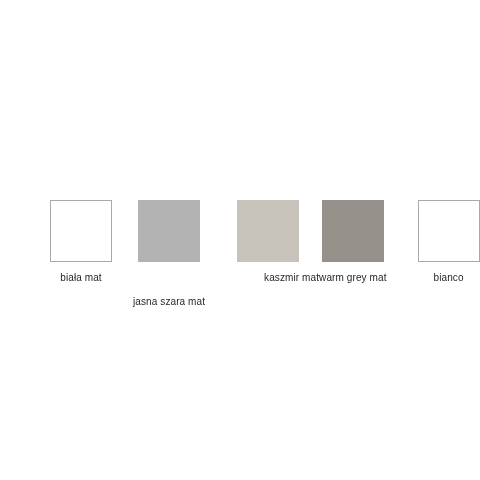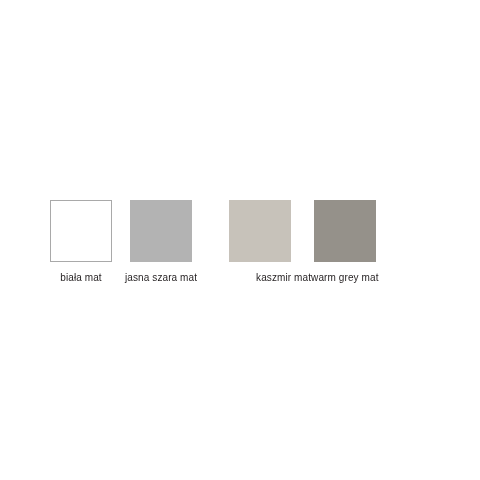--- a/index.html
+++ b/index.html
@@ -65,26 +65,30 @@
 </style>
 </head>
 <body>
 
 <div id="swatch-board" style="background: rgb(255, 255, 255);">
   <div class="palette-row">
       <div class="swatch-cell" style="margin-left: 50px;">
         <div class="swatch-chip bordered" style="background: rgb(255, 255, 255); border-color: rgb(169, 169, 169);"></div>
         <div class="swatch-label" style="color: rgb(35, 31, 32);">biała mat</div>
       </div>
-      <div class="swatch-cell" style="margin-left: 13px;">
+      <div class="swatch-cell" style="margin-left: 21px; gap: 24px;">
         <div class="swatch-chip" style="background: rgb(179, 179, 179);"></div>
         <div class="swatch-label" style="color: rgb(35, 31, 32);">jasna szara mat</div>
       </div>
       <div class="swatch-cell" style="margin-left: 11px;">
         <div class="swatch-chip" style="background: rgb(199, 194, 186);"></div>
         <div class="swatch-label" style="color: rgb(35, 31, 32); padding-left: 48px;">kaszmir mat</div>
       </div>
       <div class="swatch-cell" style="">
         <div class="swatch-chip" style="background: rgb(149, 145, 138);"></div>
         <div class="swatch-label" style="color: rgb(35, 31, 32);">warm grey mat</div>
       </div>
+      <div class="swatch-cell" style="margin-left: 31px;">
+        <div class="swatch-chip bordered" style="background: rgb(255, 255, 255); border-color: rgb(169, 169, 169);"></div>
+        <div class="swatch-label" style="color: rgb(35, 31, 32);">bianco</div>
+      </div>
     </div>
 </div>
 
 </body></html>

